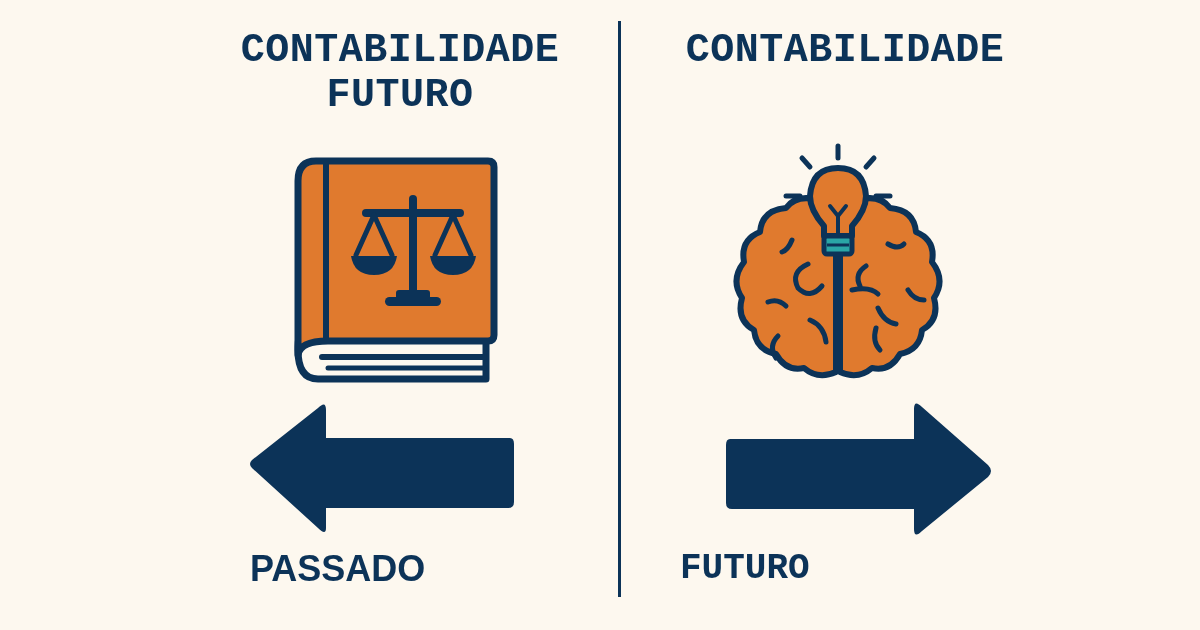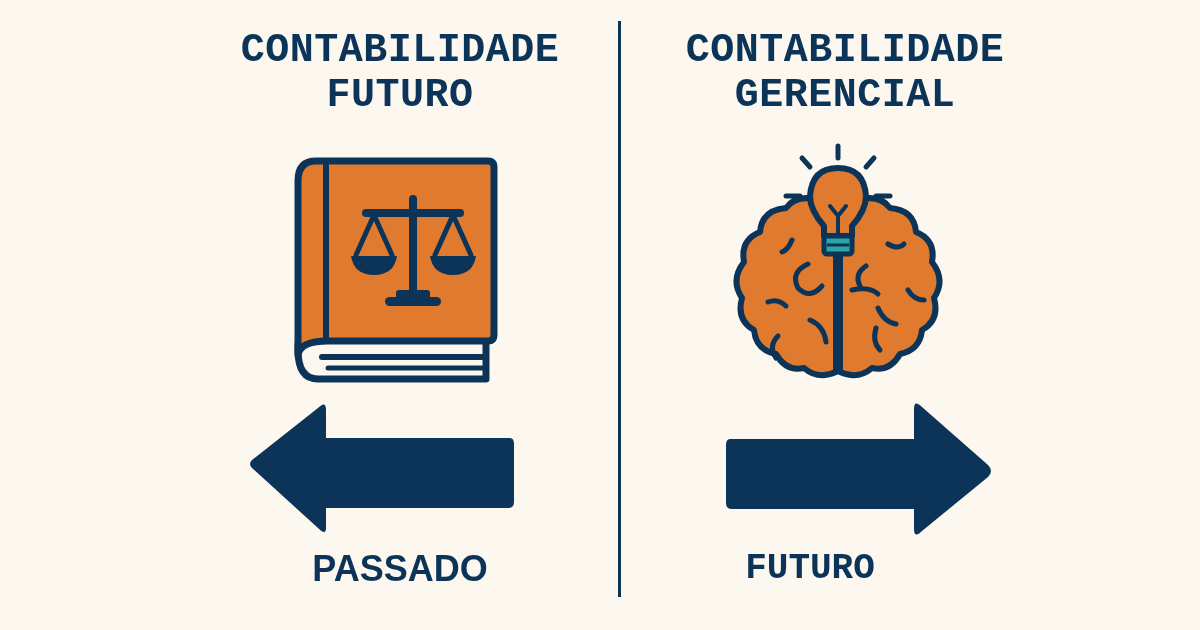--- a/index.html
+++ b/index.html
@@ -1,19 +1,19 @@
 <!DOCTYPE html>
 <html><head>
 <meta charset="utf-8">
 <style>
   html,body{margin:0;padding:0;}
   body{width:1200px;height:630px;background:#fdf8ef;position:relative;overflow:hidden;font-family:"Liberation Sans",sans-serif;}
   .title{position:absolute;color:#0c3358;font-weight:bold;font-size:40px;line-height:45px;text-align:center;letter-spacing:0.5px;}
   .title span{display:block;font-family:Liberation Mono, monospace;}
-  .label{position:absolute;color:#0c3358;font-weight:bold;font-size:36px;text-align:center;}
+  .label{position:absolute;color:#0c3358;font-weight:bold;font-size:36px;text-align:left;}
   .divider{position:absolute;left:618px;top:21px;width:3px;height:576px;background:#0c3358;}
   svg{position:absolute;}
 </style>
 </head>
 <body>
 
 <div class="title" style="left:200px;top:28px;width:400px;">
   <span>CONTABILIDADE</span>
   <span>FUTURO</span>
 </div>
@@ -41,21 +41,20 @@
 <svg style="left:246px;top:400px;" width="270" height="135" viewBox="0 0 270 135">
   <path d="M264 38 Q268 38 268 44 L268 102 Q268 108 262 108 L80 108 L80 128 Q80 136 72 128 L6 68 Q2 64 6 60 L72 8 Q80 0 80 10 L80 38 Z" fill="#0c3358"></path>
 </svg>
 
 <div class="label" style="left:250px;top:548px;width:300px;">PASSADO</div>
 
 <div class="divider"></div>
 
 <div class="title" style="left:645px;top:28px;width:400px;">
   <span>CONTABILIDADE</span>
-  <span>GERENCIAL</span>
 </div>
 
 <svg style="left:728px;top:140px;" width="220" height="240" viewBox="0 0 220 240">
 
   <g stroke="#0c3358" stroke-width="5" stroke-linecap="round">
     <line x1="110" y1="6" x2="110" y2="18"></line>
     <line x1="74" y1="18" x2="82" y2="27"></line>
     <line x1="146" y1="18" x2="138" y2="27"></line>
     <line x1="58" y1="56" x2="72" y2="56"></line>
     <line x1="148" y1="56" x2="162" y2="56"></line>

